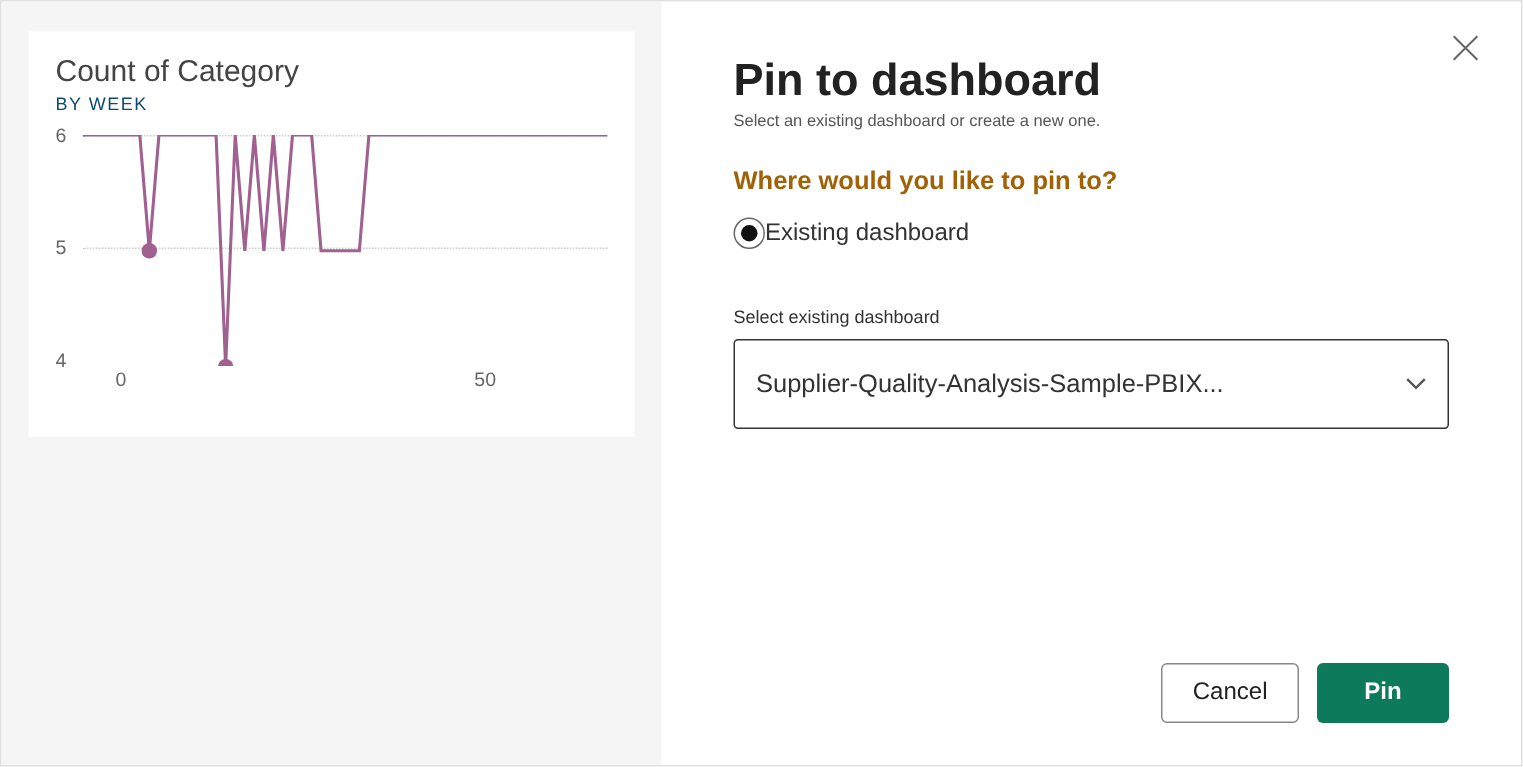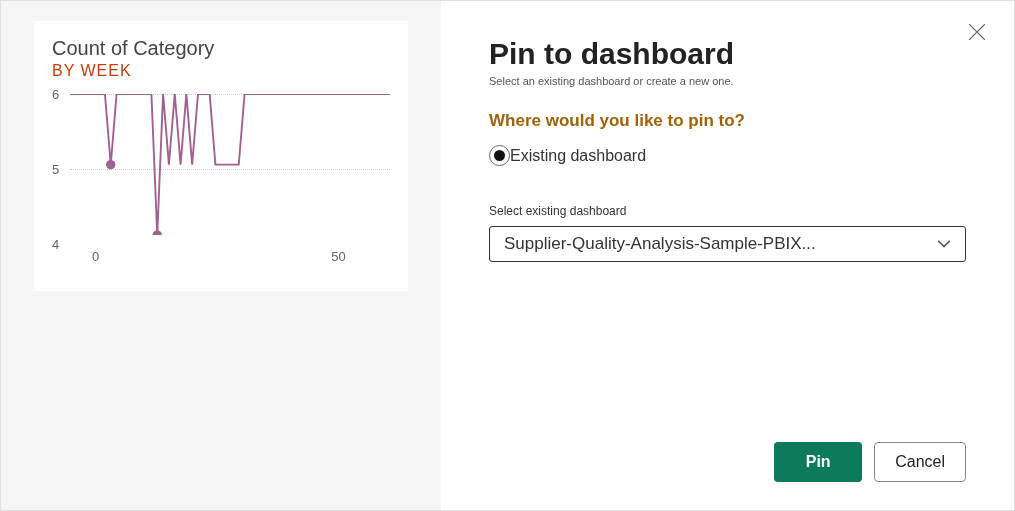--- a/index.html
+++ b/index.html
@@ -12,36 +12,36 @@
       border: 1px solid #e0e0e0;
     }
     .dialog {
       display: flex;
       width: 100%;
       height: 100%;
     }
     .preview-pane {
       width: 440px;
       background: #f5f5f5;
-      padding: 20px 33px;
+      padding: 20px 18px;
     }
     .chart-card {
       background: #fff;
       padding: 16px 18px 10px 18px;
       height: 270px;
       position: relative;
     }
     .chart-title {
       font-size: 20px;
       color: #444;
       font-weight: 400;
     }
     .chart-subtitle {
-      font-size: 16px;
-      color: #c2410c;
+      font-size: 12px;
+      color: #0c4a6e;
       letter-spacing: 1px;
       margin-top: 2px;
     }
     .chart-area {
       position: relative;
       margin-top: 14px;
       height: 150px;
     }
     .y-tick {
       position: absolute;
@@ -124,21 +124,21 @@
     }
     .select-label {
       font-size: 12px;
       color: #333;
       margin-top: 38px;
     }
     .select-box {
       margin-top: 8px;
       border: 1px solid #333;
       border-radius: 3px;
-      height: 36px;
+      height: 60px;
       display: flex;
       align-items: center;
       padding: 0 14px;
       cursor: pointer;
       justify-content: space-between;
     }
     .select-value {
       font-size: 17px;
       color: #333;
       white-space: nowrap;
@@ -227,18 +227,18 @@
 
     <div class="select-label">Select existing dashboard</div>
     <div class="select-box">
       <span class="select-value">Supplier-Quality-Analysis-Sample-PBIX...</span>
       <svg class="chevron" viewBox="0 0 12 8">
           <path d="M1 1.5 L6 6.5 L11 1.5" stroke="currentColor" stroke-width="1.4" fill="none"></path>
         </svg>
     </div>
 
     <div class="button-row">
+      <div class="btn btn-secondary">Cancel</div>
       <div class="btn btn-primary">Pin</div>
-      <div class="btn btn-secondary">Cancel</div>
     </div>
   </div>
 
 </div>
 
 </body></html>

